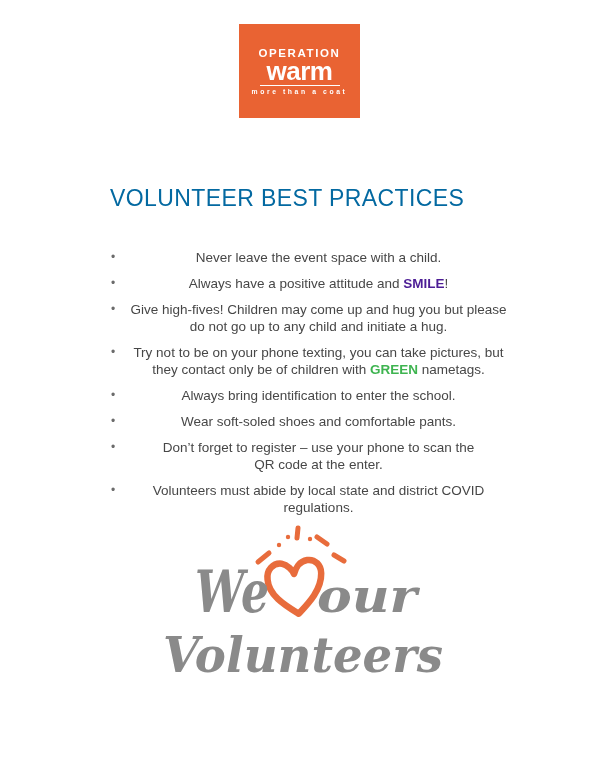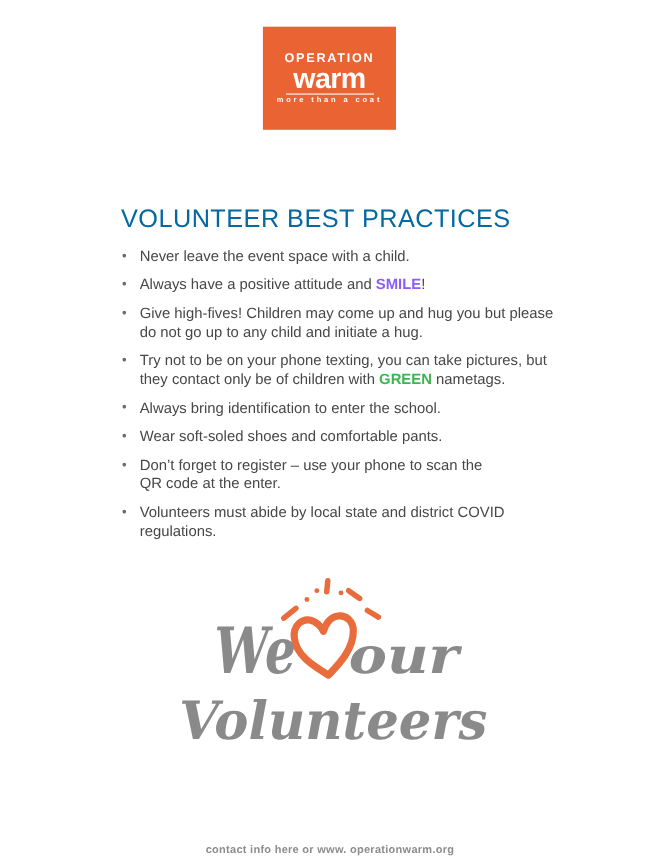--- a/index.html
+++ b/index.html
@@ -55,42 +55,43 @@
     left: 110px; top: 161px;
     font-size: 23px;
     letter-spacing: 0.4px;
     color: #0369a1;
     font-weight: 400;
   }
 
   
   .bullets {
     position: absolute;
-    left: 110px; top: 200px;
+    left: 110px; top: 225px;
     width: 400px;
     margin: 0; padding: 0;
     list-style: none;
+    text-align: center;
   }
   .bullets li {
     position: relative;
     padding-left: 17px;
     margin-bottom: 9px;
     font-size: 13.5px;
     line-height: 17px;
     color: #474747;
     white-space: pre-line;
   }
   .bullets li::before {
     content: "\2022";
     position: absolute;
     left: 1px; top: 0;
     color: #6b6b6b;
     font-size: 12px;
   }
-  .hl-orange { color: #8b5cf6; font-weight: bold; }
+  .hl-orange { color: #4c1d95; font-weight: bold; }
   .hl-green  { color: #3EB450; font-weight: bold; }
 
   
   .script-art {
     position: absolute;
     left: 145px; top: 500px;
   }
 
   
   .footer-text {
@@ -161,16 +162,15 @@
                C 176 70 160 82 150 90 Z" fill="none" stroke="#E86C3C" stroke-width="6.5" stroke-linecap="round" stroke-linejoin="round"></path>
     </g>
 
     <g font-family="DejaVu Serif, serif" font-style="italic" font-weight="bold" fill="#8A8A8A">
       <text x="50" y="88" font-size="58" textLength="74" lengthAdjust="spacingAndGlyphs">We</text>
       <text x="172" y="88" font-size="46" textLength="100" lengthAdjust="spacingAndGlyphs">our</text>
       <text x="18" y="148" font-size="48" textLength="280" lengthAdjust="spacingAndGlyphs">Volunteers</text>
     </g>
   </svg>
 
-  <div class="footer-text">contact info here or www. operationwarm.org</div>
   <div class="footer-bar"></div>
 
 </div>
 
 </body></html>

